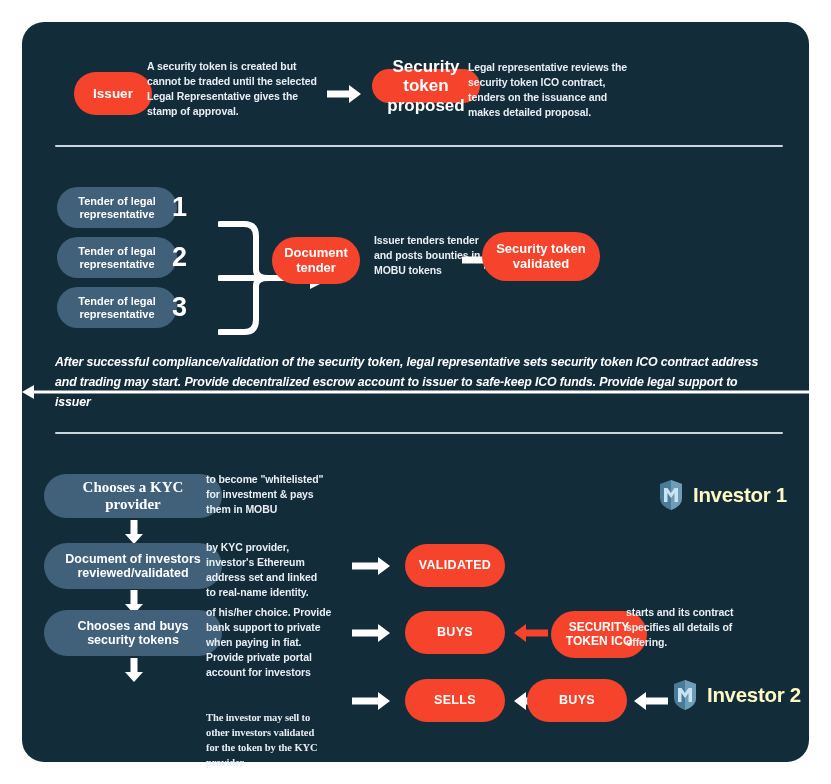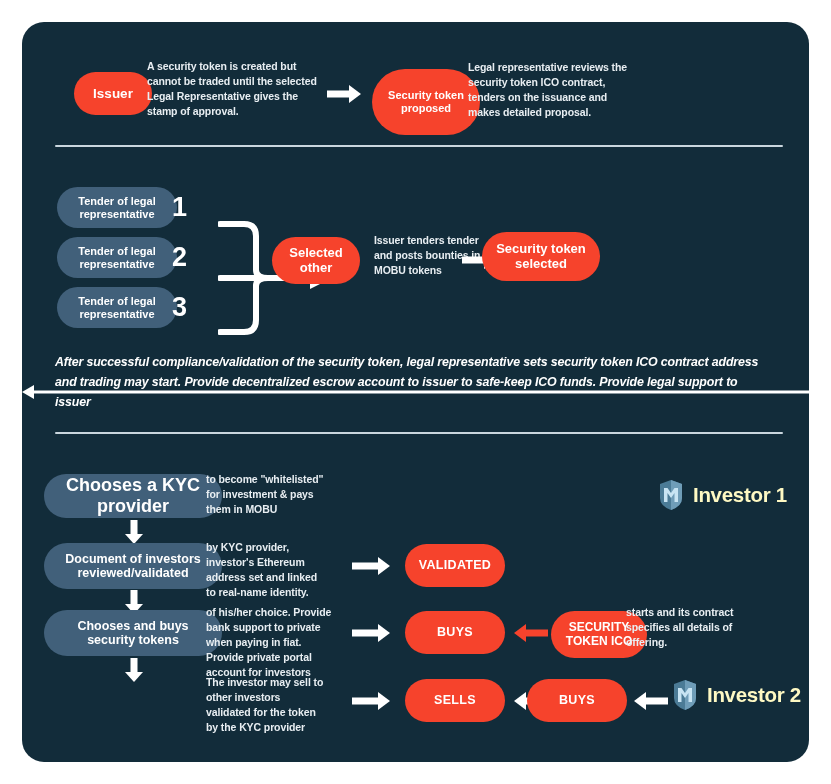--- a/index.html
+++ b/index.html
@@ -170,21 +170,21 @@
 
   <div class="pill red" style="left:52px; top:50px; width:78px; height:43px; font-size:13.5px;">Issuer</div>
 
   <div class="note" style="left:125px; top:37px; width:175px;">A security token is created but cannot be traded until the selected Legal Representative gives the stamp of approval.</div>
 
   <div class="arrow-r" style="left:305px; top:62px; width:34px; height:20px;">
     <div class="shaft" style="left:0; right:11px;"></div>
     <div class="head"></div>
   </div>
 
-  <div class="pill red" style="left:350px; top:47px; width:108px; height:66px; font-size:11px; padding:0 9px;">Security token proposed</div>
+  <div class="pill red" style="left:350px; top:47px; width:108px; height:34px; font-size:17px; padding:0 9px;">Security token proposed</div>
 
   <div class="note" style="left:446px; top:38px; width:170px;">Legal representative reviews the security token ICO contract, tenders on the issuance and makes detailed proposal.</div>
 
   <div class="divider" style="left:33px; top:123px; width:728px;"></div>
 
   <div class="pill blue" style="left:35px; top:165px; width:120px; height:41px; font-size:11px; padding:0 8px;">Tender of legal representative</div>
   <div class="bignum" style="left:150px; top:172px;">1</div>
 
   <div class="pill blue" style="left:35px; top:215px; width:120px; height:41px; font-size:11px; padding:0 8px;">Tender of legal representative</div>
   <div class="bignum" style="left:150px; top:222px;">2</div>
@@ -193,36 +193,36 @@
   <div class="bignum" style="left:150px; top:272px;">3</div>
 
   <div id="brace">
     <svg width="128" height="120" viewBox="0 0 128 120" aria-hidden="true">
       <path d="M2 6 H26 Q38 6 38 18 V52 Q38 60 50 60 Q38 60 38 68 V102 Q38 114 26 114 H2" fill="none" stroke="#ffffff" stroke-width="6" stroke-linecap="round" stroke-linejoin="round"></path>
       <path d="M2 60 H92" fill="none" stroke="#ffffff" stroke-width="6" stroke-linecap="round"></path>
       <path d="M92 49 L114 60 L92 71 Z" fill="#ffffff"></path>
     </svg>
   </div>
 
-  <div class="pill red" style="left:250px; top:215px; width:88px; height:47px; font-size:13px; padding:0 8px;">Selected other</div>
+  <div class="pill red" style="left:250px; top:215px; width:88px; height:47px; font-size:13px; padding:0 8px;">Document tender</div>
 
   <div class="note" style="left:352px; top:211px; width:110px;">Issuer tenders tender and posts bounties in MOBU tokens</div>
 
   <div class="arrow-r" style="left:440px; top:228px; width:34px; height:20px;">
     <div class="shaft" style="left:0; right:11px;"></div>
     <div class="head"></div>
   </div>
 
-  <div class="pill red" style="left:460px; top:210px; width:118px; height:49px; font-size:13px; padding:0 9px;">Security token selected</div>
+  <div class="pill red" style="left:460px; top:210px; width:118px; height:49px; font-size:13px; padding:0 9px;">Security token validated</div>
 
   <div class="paragraph" style="left:33px; top:330px; width:720px;font-style:italic;">After successful compliance/validation of the security token, legal representative sets security token ICO contract address and trading may start. Provide decentralized escrow account to issuer to safe-keep ICO funds. Provide legal support to issuer</div>
 
   <div class="divider" style="left:33px; top:410px; width:728px;"></div>
 
-  <div class="pill blue" style="left:22px; top:452px; width:178px; height:44px; font-size:18px; padding:0 10px;">Chooses a KYC provider</div>
+  <div class="pill blue" style="left:22px; top:452px; width:178px; height:44px; font-size:15px; padding:0 10px;font-family:Liberation Serif, serif;">Chooses a KYC provider</div>
   <div class="note" style="left:184px; top:450px; width:120px;">to become "whitelisted" for investment &amp; pays them in MOBU</div>
   <div class="arrow-long-l" style="left:320px; top:465px; width:310px; height:16px;">
     <div class="head"></div>
     <div class="shaft"></div>
   </div>
   <div class="investor" style="left:636px; top:457px;">
     <span class="shield-icon">
       <svg viewBox="0 0 26 32" width="26" height="32" aria-hidden="true">
         <path d="M13 1 L24 5 V19 Q24 27 13 31 Q2 27 2 19 V5 Z" fill="#4b7b96"></path>
         <path d="M13 1 L24 5 V19 Q24 27 13 31 Z" fill="#6f9db8"></path>
@@ -262,21 +262,21 @@
       <div class="shaft" style="left:11px; right:0;"></div>
   </div>
   <div class="pill red" style="left:529px; top:589px; width:96px; height:47px; font-size:12px; padding:0 7px;text-align:center;">SECURITY TOKEN ICO</div>
   <div class="note" style="left:604px; top:583px; width:112px;">starts and its contract specifies all details of offering.</div>
 
   <div class="arrow-d" style="left:102px; top:636px; width:20px; height:24px;">
     <div class="shaft"></div>
       <div class="head"></div>
   </div>
 
-  <div class="note" style="left:184px; top:653px; width:120px;">The investor may sell to other investors validated for the token by the KYC provider</div>
+  <div class="note" style="left:184px; top:689px; width:120px;font-family:Liberation Serif, serif;">The investor may sell to other investors validated for the token by the KYC provider</div>
   <div class="arrow-r" style="left:330px; top:669px; width:38px; height:20px;">
     <div class="shaft" style="left:0; right:11px;"></div>
       <div class="head"></div>
   </div>
   <div class="pill red" style="left:383px; top:657px; width:100px; height:43px; font-size:12.5px; letter-spacing:0.3px;">SELLS</div>
   <div class="arrow-lr" style="left:492px; top:669px; width:40px; height:20px;">
     <div class="head-l"></div>
       <div class="shaft"></div>
       <div class="head-r"></div>
   </div>

